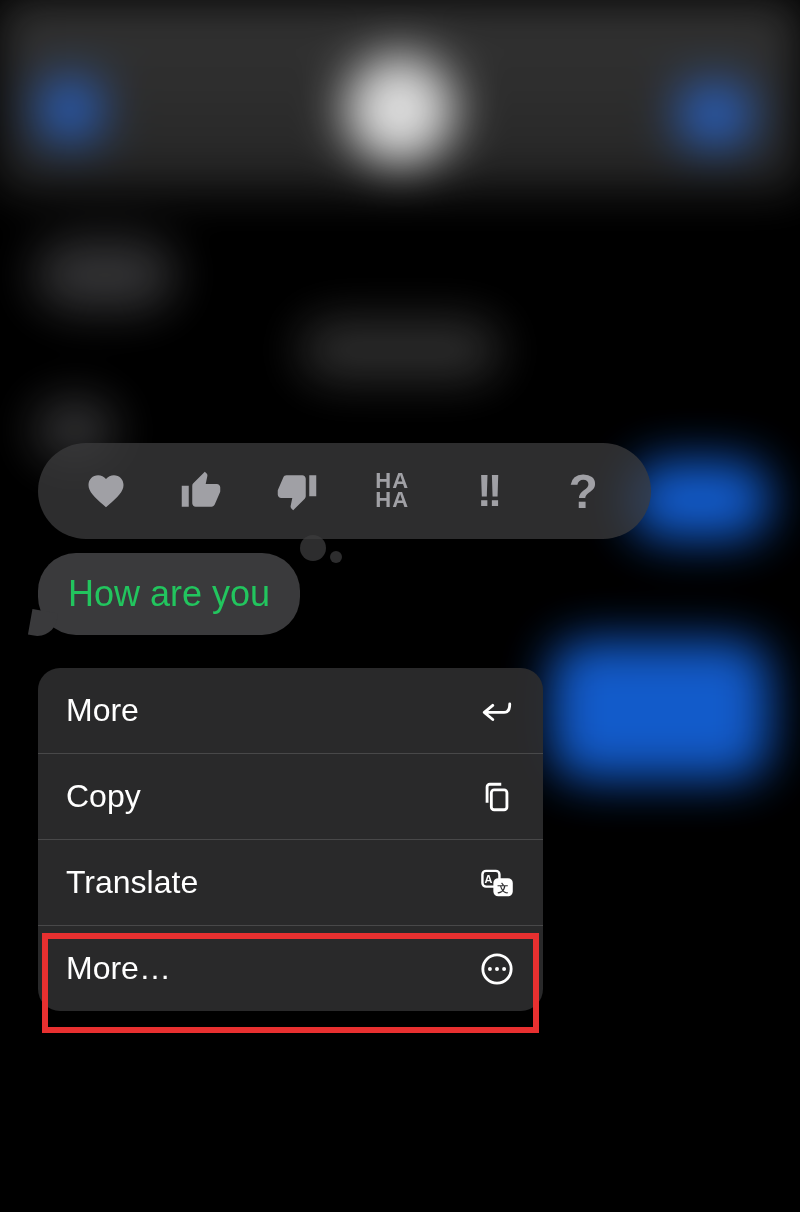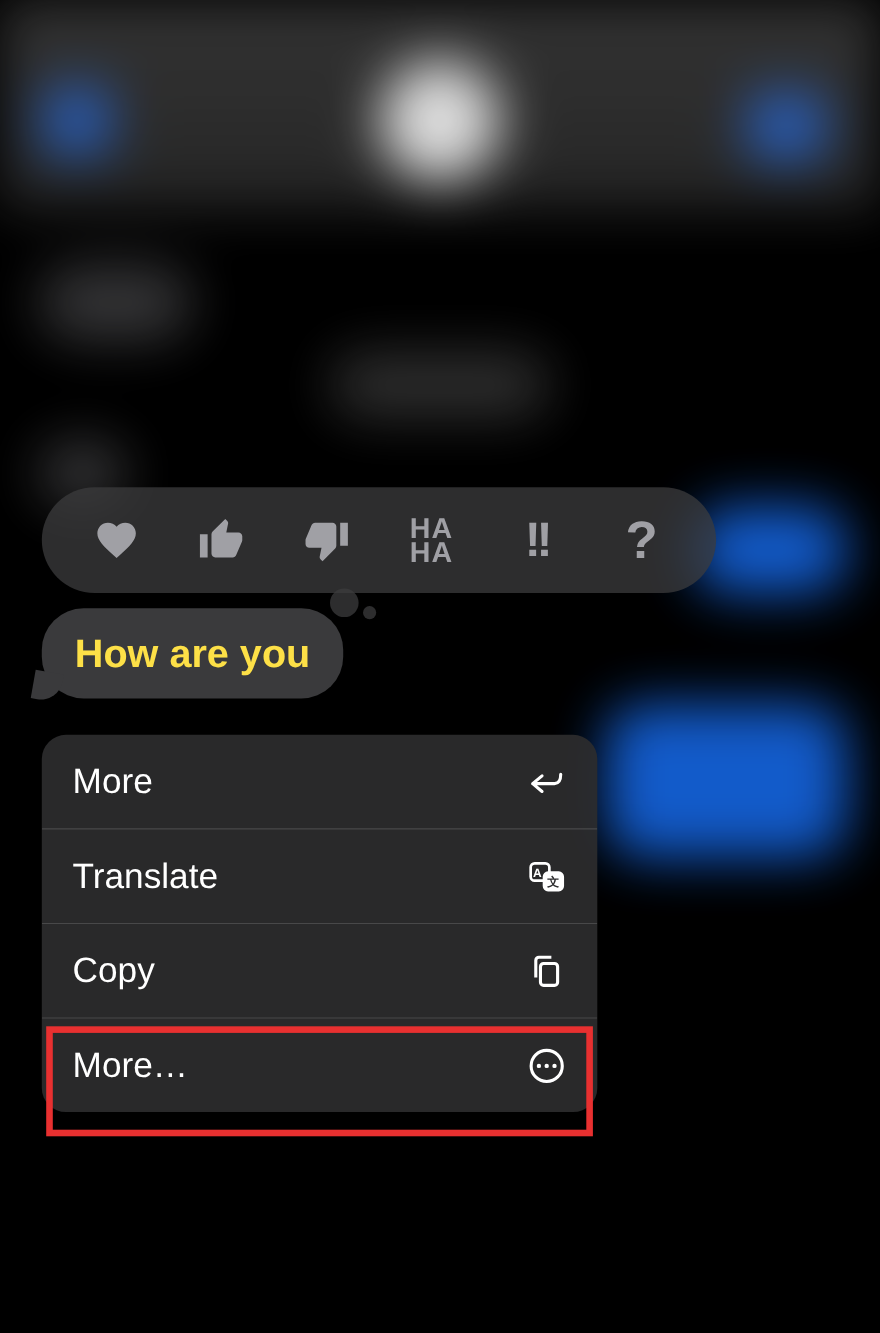--- a/index.html
+++ b/index.html
@@ -164,21 +164,21 @@
     }
     
     .reaction-item svg {
       width: 42px;
       height: 42px;
       fill: #a0a0a5;
     }
     
     .reaction-haha {
       font-weight: 900;
-      font-size: 26px;
+      font-size: 22px;
       line-height: 0.85;
       text-align: center;
       letter-spacing: 1px;
     }
     
     .reaction-exclaim {
       font-weight: 900;
       font-size: 44px;
       letter-spacing: -4px;
     }
@@ -189,23 +189,23 @@
     }
     
     
     .message-bubble {
       position: absolute;
       top: 553px;
       left: 38px;
       background: #3a3a3c;
       border-radius: 38px;
       padding: 20px 30px;
-      color: #fde047;
+      color: #22c55e;
       font-size: 36px;
-      font-weight: 700;
+      font-weight: 400;
     }
     
     .message-tail {
       position: absolute;
       bottom: -2px;
       left: -8px;
       width: 26px;
       height: 26px;
       background: #3a3a3c;
       border-bottom-right-radius: 20px;
@@ -327,37 +327,37 @@
   <div class="menu-item">
     <span>More</span>
     <span class="menu-icon">
       <svg viewBox="0 0 24 24">
         <path d="M9 8 L3 13 L9 18 M3 13 C3 13 13 13 17 13 C20 13 21 10 21 7" stroke-linecap="round" stroke-linejoin="round"></path>
       </svg>
     </span>
   </div>
 
   <div class="menu-item">
+    <span>Copy</span>
+    <span class="menu-icon">
+      <svg viewBox="0 0 24 24">
+        <rect x="8" y="7" width="11" height="14" rx="2"></rect>
+        <path d="M5 16 V5 a2 2 0 0 1 2-2 h8"></path>
+      </svg>
+    </span>
+  </div>
+
+  <div class="menu-item">
     <span>Translate</span>
     <span class="menu-icon">
       <svg viewBox="0 0 28 28">
         <rect x="2" y="4" width="14" height="13" rx="3"></rect>
         <rect x="12" y="11" width="14" height="13" rx="3" fill="#fff" stroke="#fff"></rect>
         <text x="7" y="14" font-size="9" fill="#fff" stroke="none" text-anchor="middle" font-weight="bold">A</text>
         <text x="19" y="21" font-size="9" fill="#2c2c2e" stroke="none" text-anchor="middle" font-weight="bold">文</text>
-      </svg>
-    </span>
-  </div>
-
-  <div class="menu-item">
-    <span>Copy</span>
-    <span class="menu-icon">
-      <svg viewBox="0 0 24 24">
-        <rect x="8" y="7" width="11" height="14" rx="2"></rect>
-        <path d="M5 16 V5 a2 2 0 0 1 2-2 h8"></path>
       </svg>
     </span>
   </div>
 
   <div class="menu-item">
     <span>More…</span>
     <span class="menu-icon">
       <svg viewBox="0 0 24 24">
         <circle cx="12" cy="12" r="10"></circle>
         <circle cx="7" cy="12" r="1.4" fill="#fff" stroke="none"></circle>

